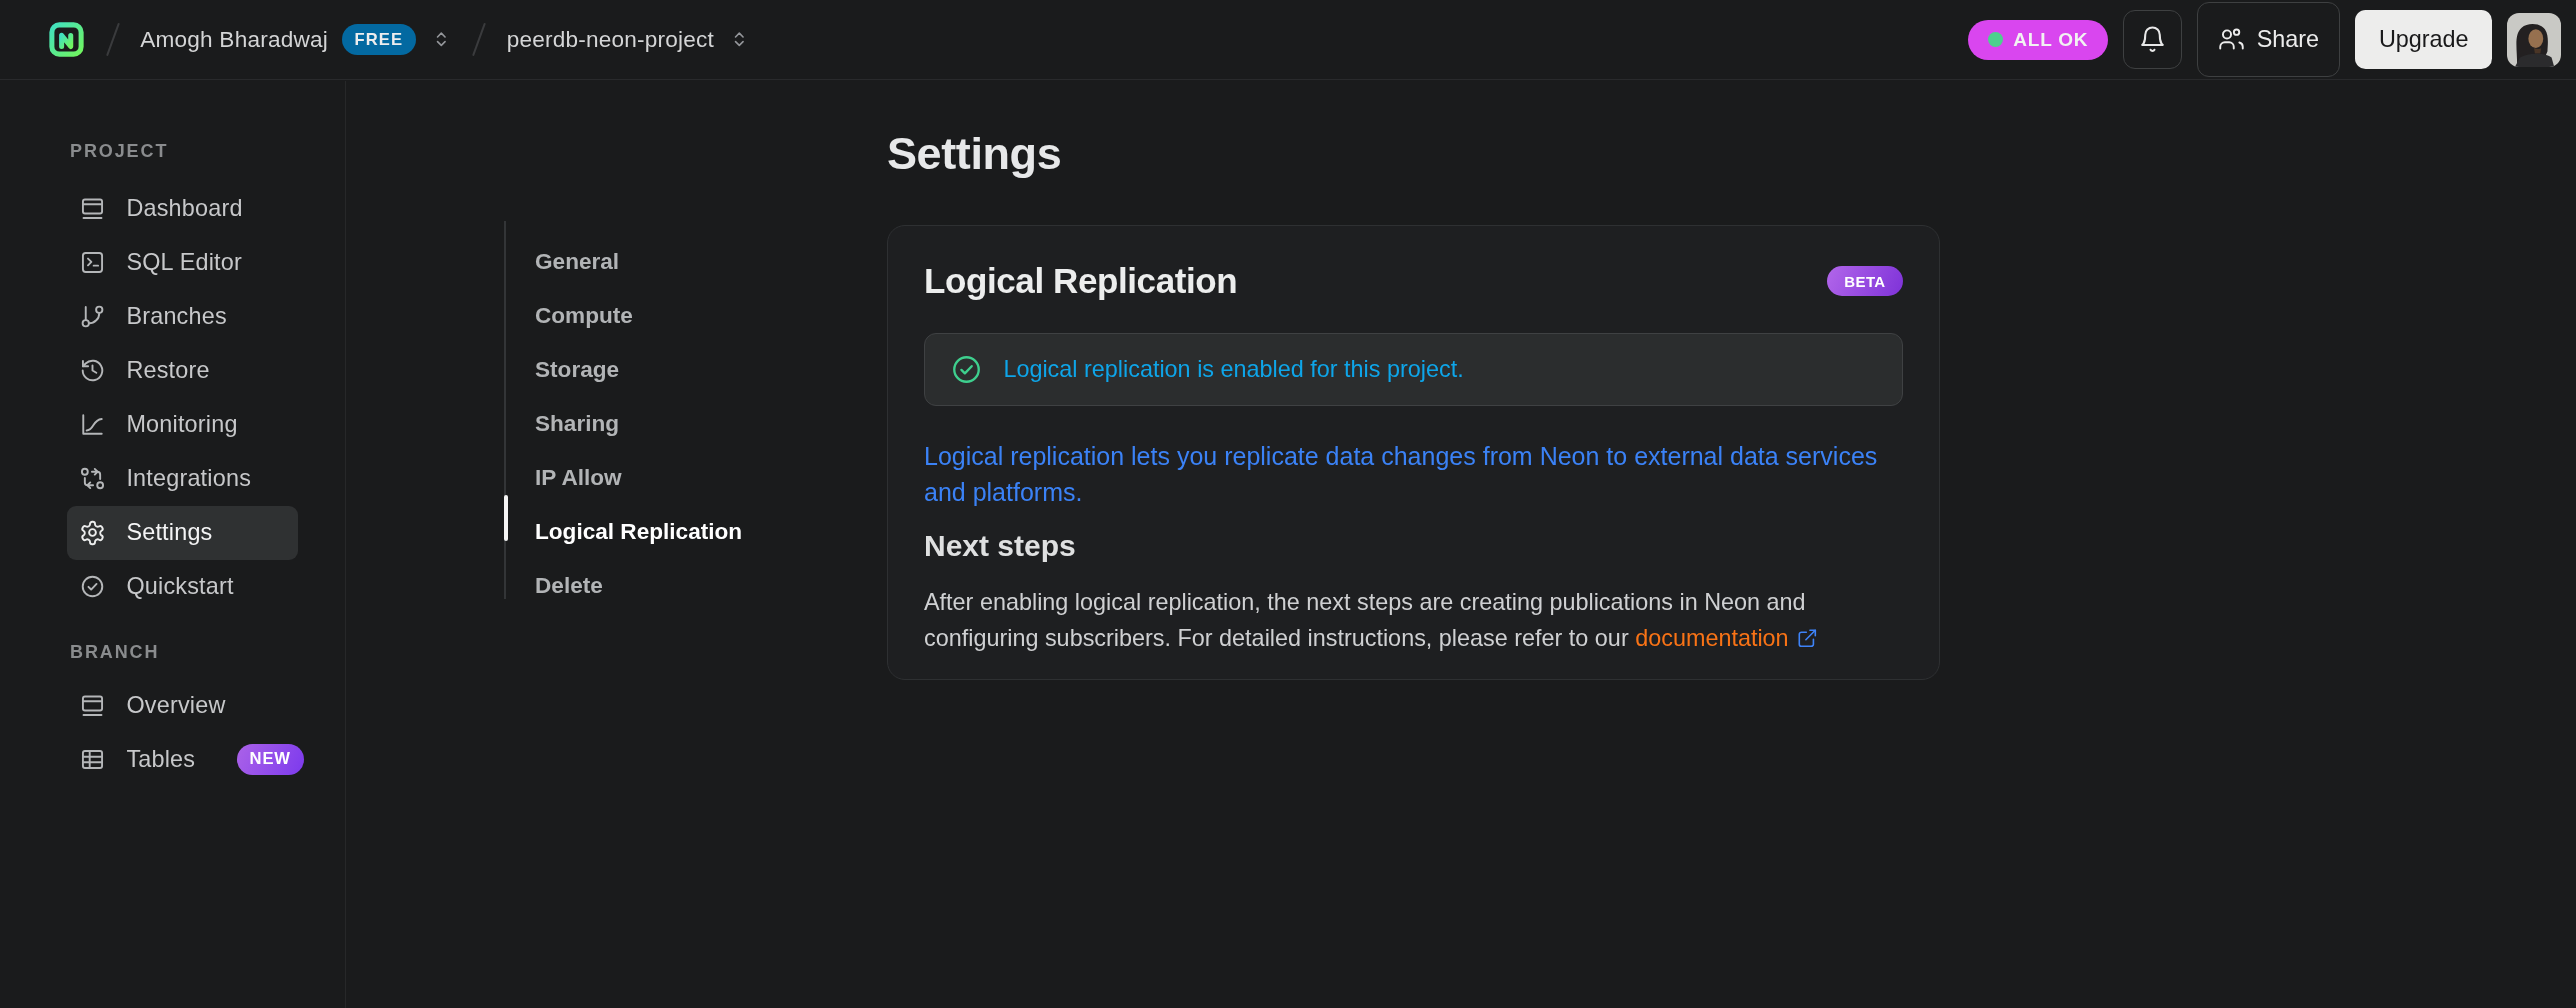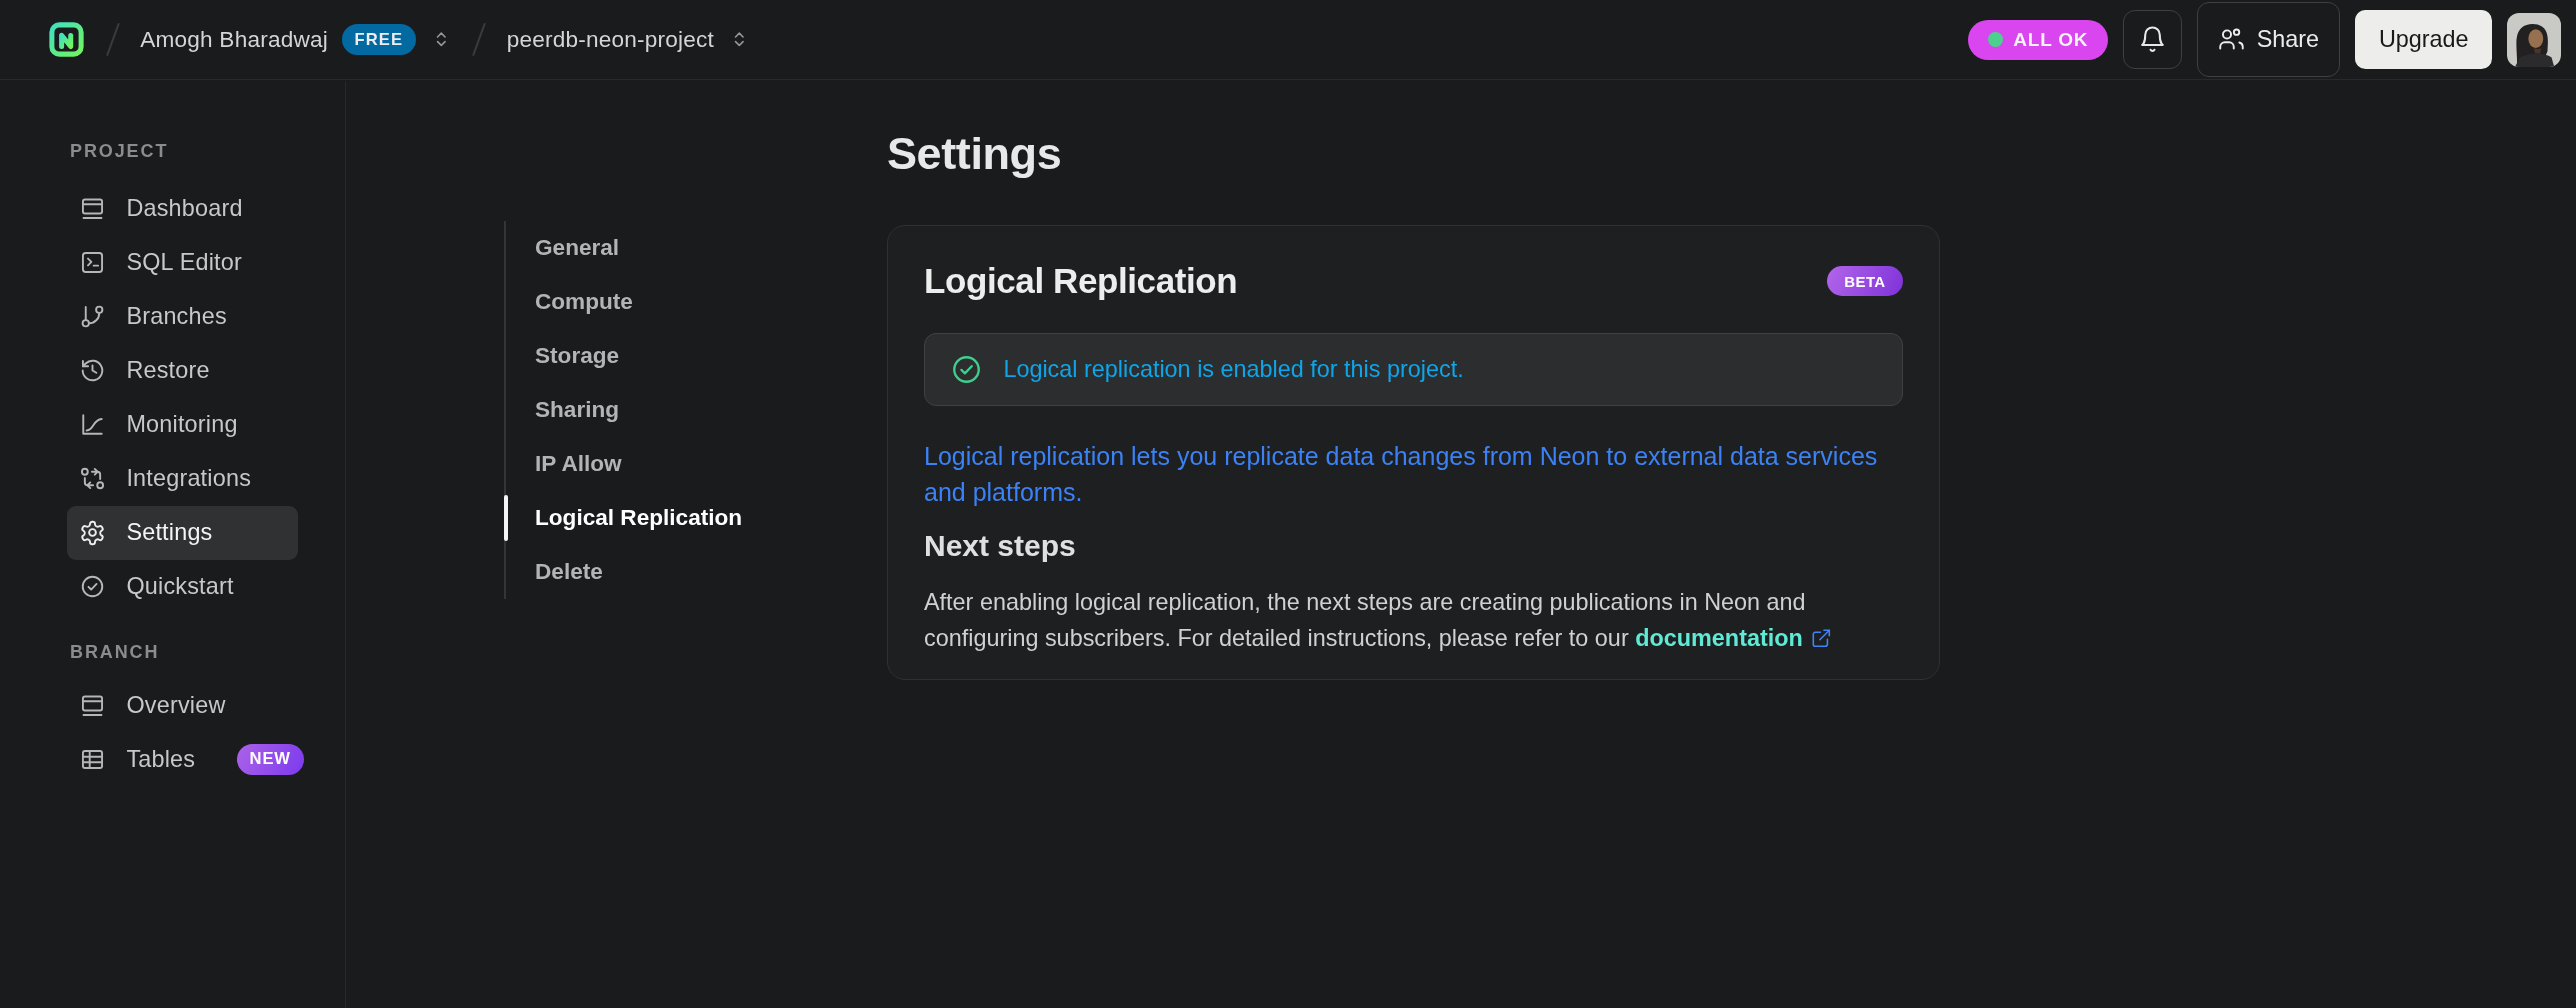--- a/index.html
+++ b/index.html
@@ -75,21 +75,21 @@
     margin-left:21px; background:linear-gradient(115deg,#ab62e8,#7c3aed);
     border-radius:754px; padding:5.3px 13px;
     font-size:16.6px; font-weight:700; letter-spacing:0.8px; color:#fff;
   }
   .section-2 { margin-top:27px; }
   .section-2 .nav-list { margin-top:15px; }
 
   
   .subnav { position:absolute; left:504px; top:221px; width:317px; }
   .subnav-item {
-    position:relative; height:54px; display:flex; align-items:center;
+    position:relative; height:54px; display:flex; align-items:flex-end;
     padding-left:29px; border-left:2.3px solid #333537;
     font-size:22.6px; font-weight:600; color:#b2b4b6; cursor:pointer; white-space:nowrap;
   }
   .subnav-item.active { color:#ffffff; font-weight:700; }
   .subnav-item.active::before {
     content:''; position:absolute; left:-2.3px; top:3.8px; bottom:3.8px; width:3.8px;
     background:#f5f5f5; border-radius:2.3px;
   }
 
   
@@ -107,21 +107,21 @@
   }
   .alert {
     margin-top:30px; display:flex; align-items:center; gap:20.4px;
     background:#2b2d2e; border:1.5px solid #3f4143; border-radius:12px;
     padding:19px 25px; font-size:23.4px; color:#0ea5e9;
   }
   .alert-ic { width:33px; height:33px; color:#3ecf8e; flex:0 0 auto; }
   .desc { margin-top:32px; font-size:25px; line-height:36px; color:#3b82f6; }
   .next-title { margin-top:16.6px; font-size:30px; line-height:38px; font-weight:600; color:#dfe0e1; }
   .steps { margin-top:19.6px; font-size:23.4px; line-height:36px; color:#cfd0d2; }
-  .doc-link { color:#5eead4; font-weight:700; text-decoration:none; cursor:pointer; }
+  .doc-link { color:#f97316; font-weight:400; text-decoration:none; cursor:pointer; }
   .ext-ic { display:inline-block; width:22.6px; height:22.6px; margin-left:7.5px; vertical-align:-3px; color:#3e83f8; }
 </style>
 </head>
 <body>
 
 <header class="topbar">
   <div class="logo-box">
     <svg viewBox="0 0 24 24" width="39" height="39">
       <defs>
         <linearGradient id="neonGrad" x1="0" y1="0" x2="1" y2="1">

